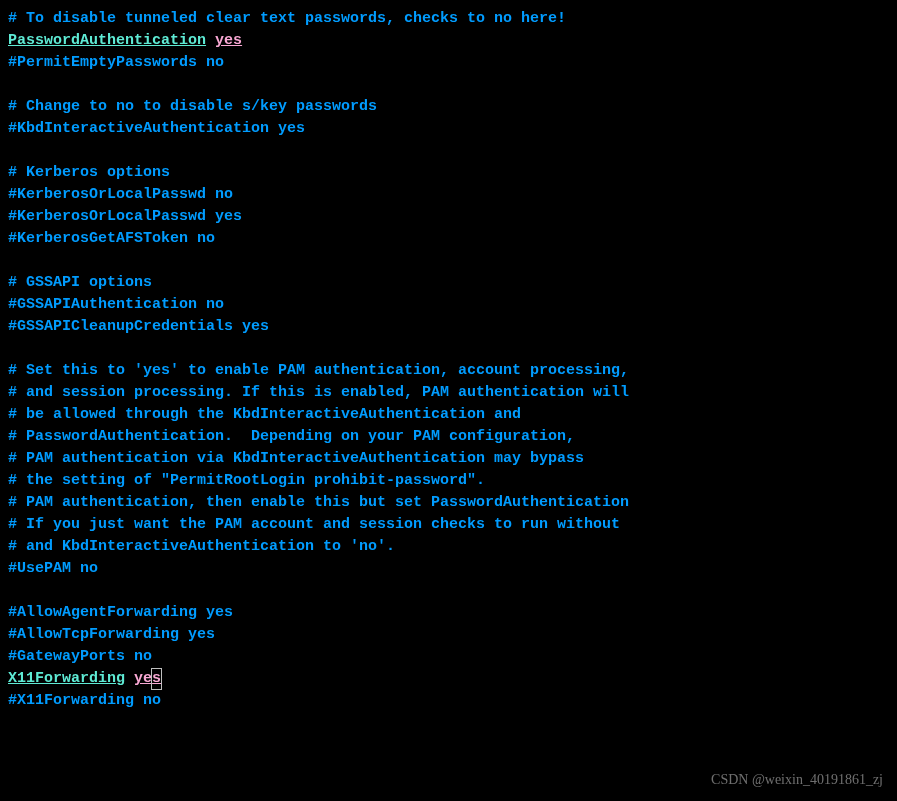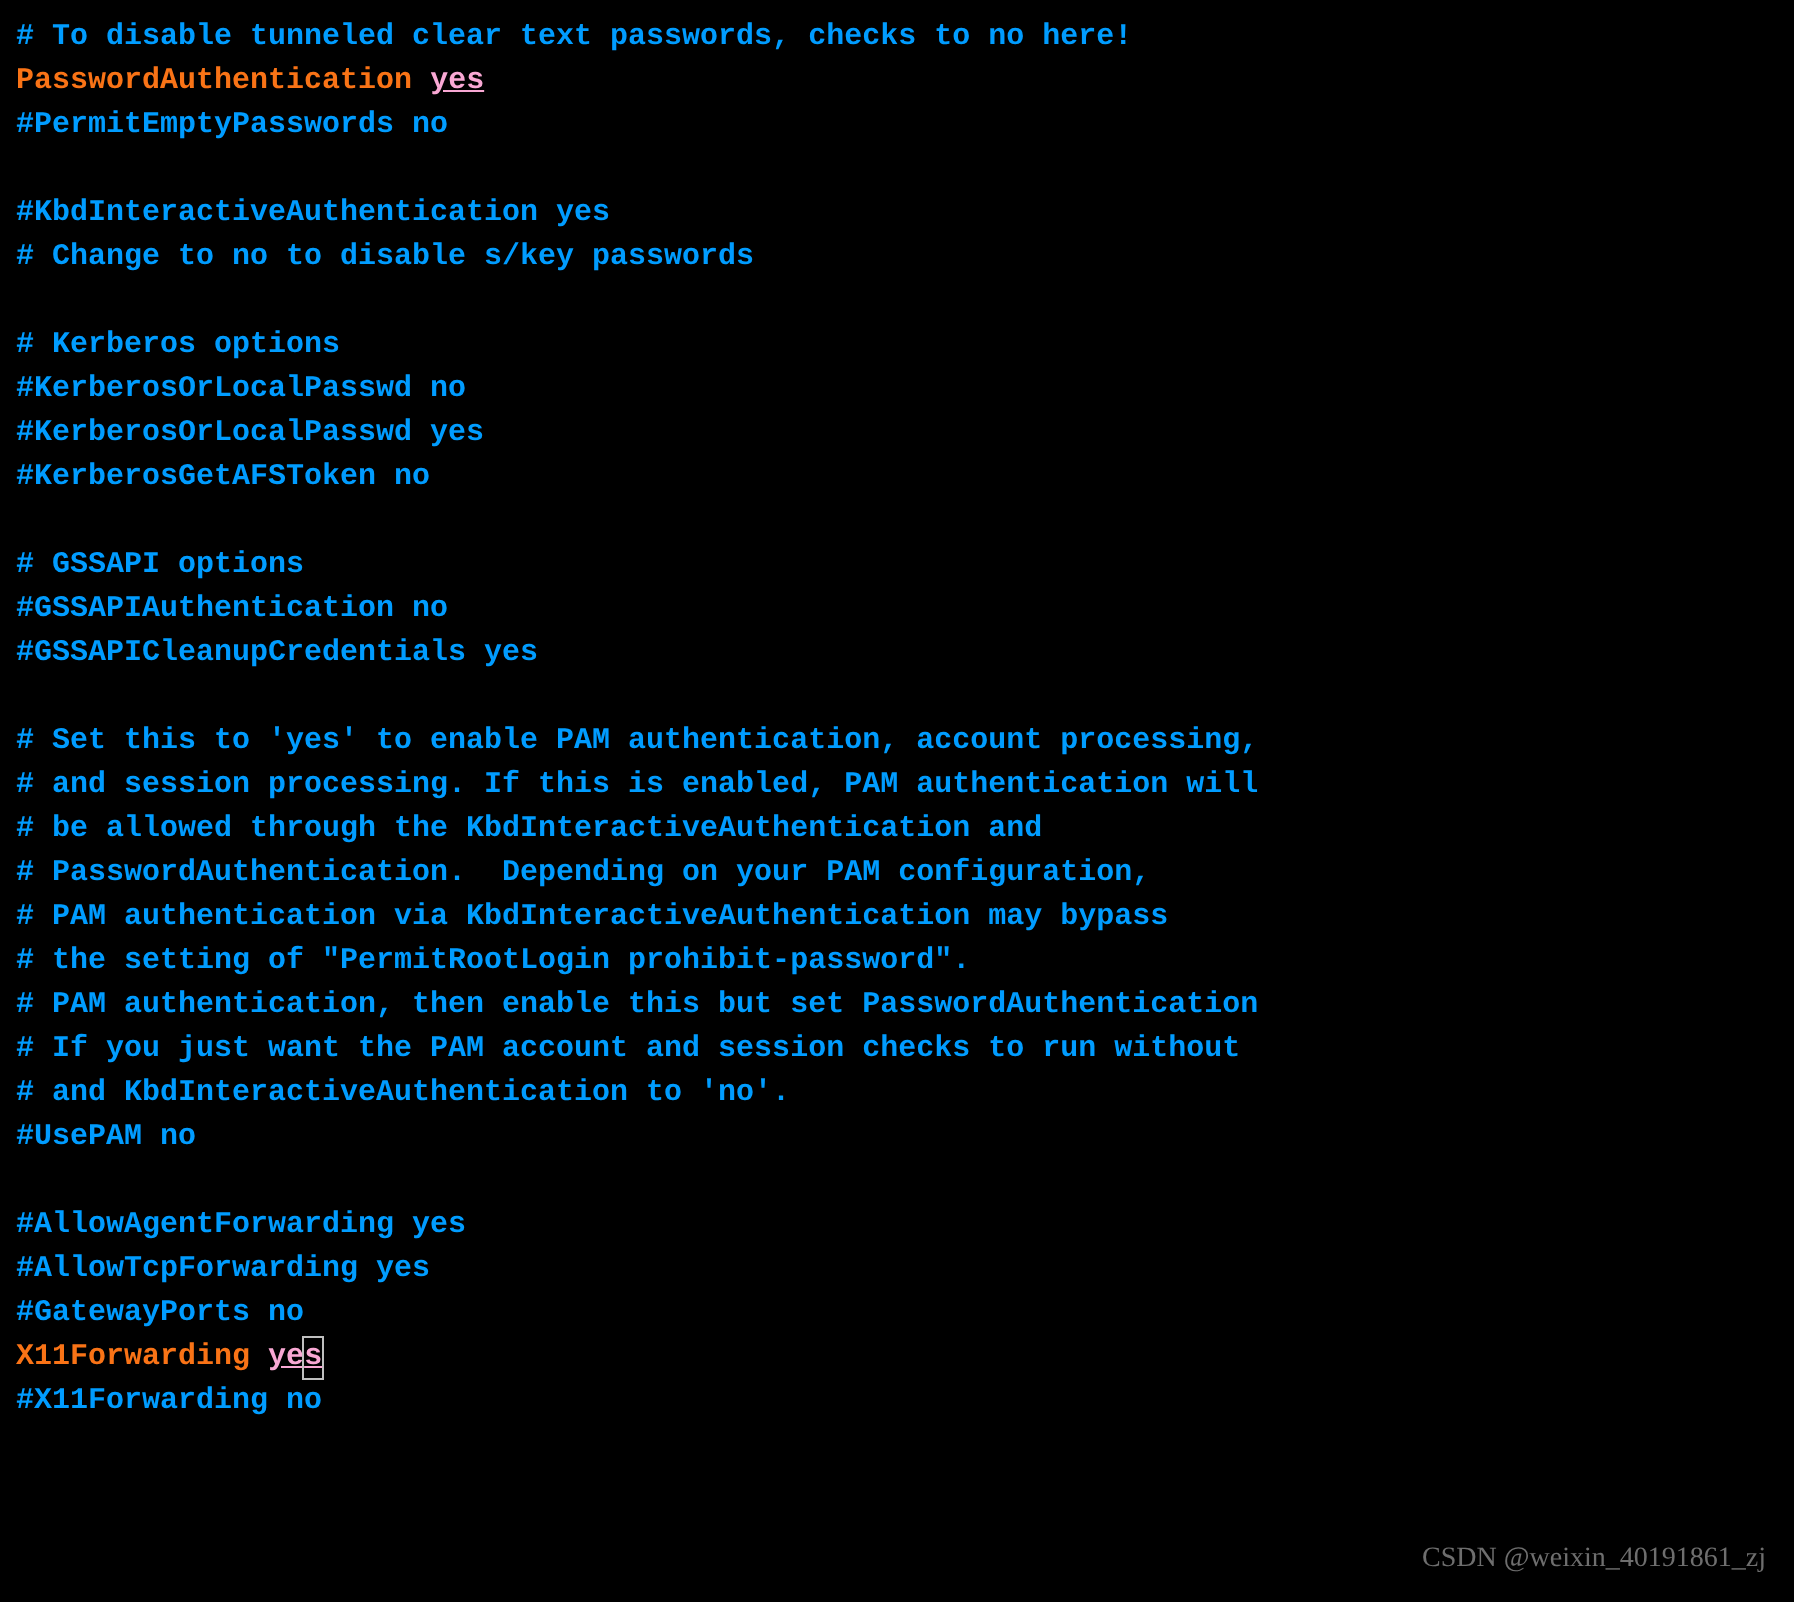--- a/index.html
+++ b/index.html
@@ -9,21 +9,21 @@
     font-family: "Courier New", Courier, monospace;
     font-size: 15px;
     line-height: 22px;
     width: 897px;
     height: 801px;
     box-sizing: border-box;
     position: relative;
   }
   .line { white-space: pre; font-weight: bold; }
   .c-comment { color: #009cff; }
-  .c-key { color: #f97316; }
+  .c-key { color: #5eead4; text-decoration: underline; }
   .c-val { color: #f9a8d4; text-decoration: underline; }
   .cursor {
     display: inline-block;
     border: 1px solid #bfbfbf;
     line-height: 20px;
     margin-left: -1px;
   }
   .watermark {
     position: absolute;
     right: 14px;
@@ -35,22 +35,22 @@
   }
 </style>
 </head>
 <body>
 
 <div id="terminal">
     <div class="line"><span class="c-comment"># To disable tunneled clear text passwords, checks to no here!</span></div>
     <div class="line"><span class="c-key">PasswordAuthentication</span> <span class="c-val">yes</span></div>
     <div class="line"><span class="c-comment">#PermitEmptyPasswords no</span></div>
     <div class="line">&nbsp;</div>
+    <div class="line"><span class="c-comment"># Change to no to disable s/key passwords</span></div>
     <div class="line"><span class="c-comment">#KbdInteractiveAuthentication yes</span></div>
-    <div class="line"><span class="c-comment"># Change to no to disable s/key passwords</span></div>
     <div class="line">&nbsp;</div>
     <div class="line"><span class="c-comment"># Kerberos options</span></div>
     <div class="line"><span class="c-comment">#KerberosOrLocalPasswd no</span></div>
     <div class="line"><span class="c-comment">#KerberosOrLocalPasswd yes</span></div>
     <div class="line"><span class="c-comment">#KerberosGetAFSToken no</span></div>
     <div class="line">&nbsp;</div>
     <div class="line"><span class="c-comment"># GSSAPI options</span></div>
     <div class="line"><span class="c-comment">#GSSAPIAuthentication no</span></div>
     <div class="line"><span class="c-comment">#GSSAPICleanupCredentials yes</span></div>
     <div class="line">&nbsp;</div>

